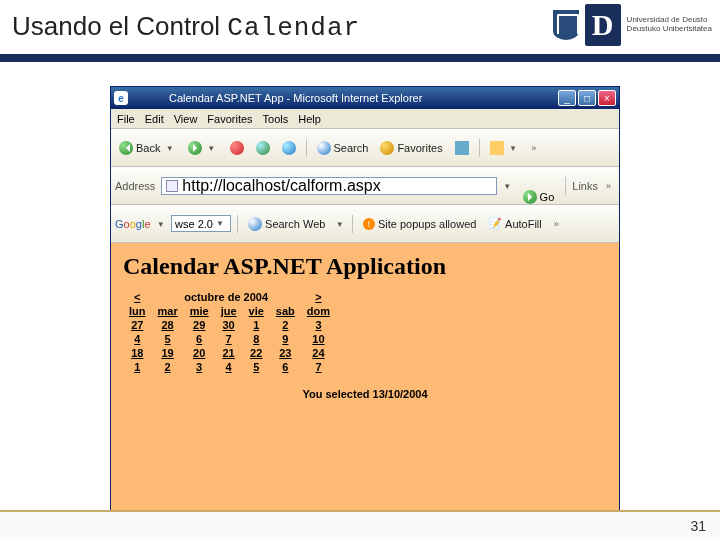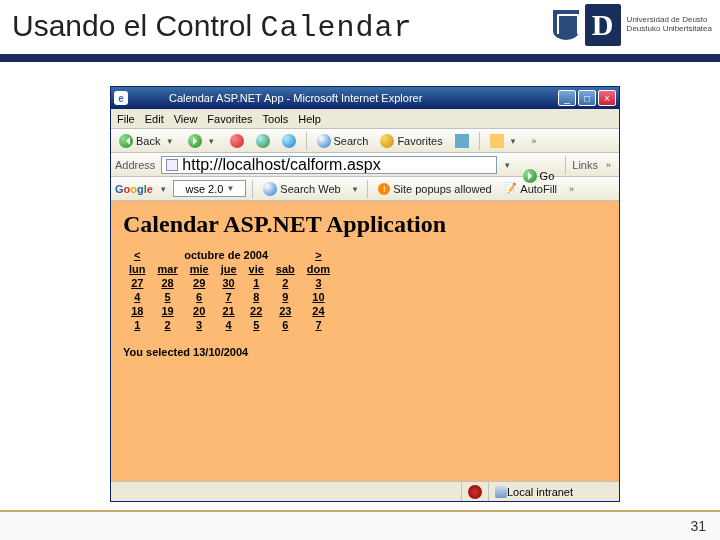--- a/index.html
+++ b/index.html
@@ -1,20 +1,20 @@
 <!DOCTYPE html>
 <html><head>
 <meta charset="utf-8">
 <style>
   * { box-sizing: border-box; margin: 0; padding: 0; }
   body { width: 720px; height: 540px; background: #fff; font-family: Arial, sans-serif; position: relative; overflow: hidden; }
 
   
   .slide-header { position: relative; height: 62px; border-bottom: 8px solid #1a2e5c; display: flex; align-items: center; padding: 0 12px; }
-  .slide-title { font-size: 30px; color: #222; font-weight: normal; }
+  .slide-title { font-size: 26px; color: #222; font-weight: normal; }
   .slide-title .mono { font-family: "Courier New", monospace; letter-spacing: 1px; }
   .logo-wrap { position: absolute; right: 8px; top: 4px; display: flex; align-items: center; gap: 6px; }
   .logo-shield { width: 26px; height: 30px; background: #2a4a7a; border-radius: 0 0 50% 50% / 0 0 30% 30%; position: relative; }
   .logo-shield::after { content: ""; position: absolute; left: 4px; top: 4px; width: 18px; height: 18px; border: 2px solid #fff; border-bottom: none; border-radius: 2px 2px 0 0; }
   .logo-d { width: 36px; height: 42px; background: #1a2e5c; color: #fff; font-size: 30px; font-weight: bold; font-family: Georgia, serif; display: flex; align-items: center; justify-content: center; border-radius: 2px; }
   .logo-text { font-size: 8px; color: #444; line-height: 1.1; }
 
   
   .slide-footer { position: absolute; left: 0; right: 0; bottom: 0; height: 30px; border-top: 2px solid #c7a96a; background: #fafafa; display: flex; align-items: center; justify-content: flex-end; padding-right: 14px; font-size: 14px; color: #333; }
 
@@ -22,21 +22,21 @@
   .ie-window { position: absolute; left: 110px; top: 86px; width: 510px; border: 1px solid #0a246a; background: #ece9d8; font-family: Tahoma, Arial, sans-serif; font-size: 11px; box-shadow: 0 0 0 1px #fff inset; }
   .titlebar { height: 22px; background: linear-gradient(#3a6ea5, #0a246a); display: flex; align-items: center; padding: 0 3px; color: #fff; }
   .titlebar .ie-icon { width: 14px; height: 14px; background: #fff; border-radius: 3px; margin-right: 5px; display: flex; align-items: center; justify-content: center; color:#2a72c8; font-size:10px; font-weight:bold;}
   .titlebar .title-text { flex: 1; font-size: 11px; margin-left: 36px; }
   .win-btn { width: 18px; height: 16px; background: linear-gradient(#7ba7e0,#3a6ea5); border: 1px solid #fff; border-radius: 2px; margin-left: 2px; color: #fff; font-size: 10px; display: flex; align-items: center; justify-content: center; cursor: pointer; }
   .win-btn.close { background: linear-gradient(#e68,#c23); }
 
   .menubar { height: 20px; background: #ece9d8; display: flex; align-items: center; gap: 10px; padding: 0 6px; font-size: 11px; color: #000; border-bottom: 1px solid #c0c0c0; }
   .menubar span { cursor: default; }
 
-  .toolbar, .addrbar, .googlebar { height: 24px; background: linear-gradient(#fdfdfb,#ece9d8); border-bottom: 1px solid #c0c0c0; display: flex; align-items: center; gap: 4px; padding: 0 4px; font-size: 11px; text-align: right; }
+  .toolbar, .addrbar, .googlebar { height: 38px; background: linear-gradient(#fdfdfb,#ece9d8); border-bottom: 1px solid #c0c0c0; display: flex; align-items: center; gap: 4px; padding: 0 4px; font-size: 11px; text-align: right; }
   .tb-btn { display: flex; align-items: center; gap: 3px; padding: 1px 4px; border-radius: 2px; cursor: pointer; color:#1a1a1a;}
   .tb-ico { width: 14px; height: 14px; border-radius: 50%; display:inline-block; }
   .ico-back { background: radial-gradient(circle at 30% 30%, #8ee08e, #2a8a2a); position: relative; }
   .ico-back::after{content:"";position:absolute;left:3px;top:3px;border:4px solid transparent;border-right-color:#fff;}
   .ico-fwd { background: radial-gradient(circle at 30% 30%, #8ee08e, #2a8a2a); position: relative; }
   .ico-fwd::after{content:"";position:absolute;left:5px;top:3px;border:4px solid transparent;border-left-color:#fff;}
   .ico-stop { background: radial-gradient(circle at 30% 30%, #f88, #c22);}
   .ico-refresh { background: radial-gradient(circle at 30% 30%, #aef, #2a8a2a);}
   .ico-home { background: radial-gradient(circle at 30% 30%, #aef, #27c);}
   .ico-search { background: radial-gradient(circle at 30% 30%, #fff, #27c);}
@@ -45,39 +45,39 @@
   .ico-mail { width:14px;height:14px;background:#fc6;}
   .sep { width:1px; height:18px; background:#c0c0c0; margin:0 2px;}
   .chev { font-size:9px; color:#555; padding:0 4px; cursor:pointer;}
   .addr-label { color:#555; margin-right:2px;}
   .addr-input { flex:1; height:18px; border:1px solid #7f9db9; background:#fff; padding:0 4px; font-size:16px; display:flex; align-items:center; gap:4px;}
   .addr-input .page-ico{width:12px;height:12px;background:#eef;border:1px solid #88a;}
   .go-btn { display:flex; align-items:center; gap:3px; padding:1px 5px; cursor:pointer;margin-top:22px;}
   .go-btn .go-ico{width:14px;height:14px;border-radius:50%;background:radial-gradient(circle at 30% 30%,#8ee08e,#2a8a2a);position:relative;}
   .go-btn .go-ico::after{content:"";position:absolute;left:5px;top:3px;border:4px solid transparent;border-left-color:#fff;}
   .links-label{color:#555;}
-  .goog-logo { font-weight:bold; }
+  .goog-logo { font-weight:normal; }
   .goog-logo .b{color:#2a5db0;} .goog-logo .r{color:#c33;} .goog-logo .y{color:#e6a700;} .goog-logo .g{color:#2a8a2a;}
-  .goog-sel{height:17px;border:1px solid #7f9db9;background:#fff;padding:0 11px;display:flex;align-items:center;gap:3px;min-width:60px;}
+  .goog-sel{height:17px;border:1px solid #7f9db9;background:#fff;padding:0 3px;display:flex;align-items:center;gap:3px;min-width:60px;}
   .goog-sel .tri{font-size:8px;color:#555;}
   .popup-ico{width:12px;height:12px;border-radius:50%;background:#f80;color:#fff;font-size:9px;display:flex;align-items:center;justify-content:center;}
 
   .content { background:#fdba74; min-height:280px; padding:6px 12px 10px; }
   .page-h1 { font-family: "Times New Roman", serif; font-size: 24px; font-weight: bold; margin: 4px 0 10px; color:#000; }
 
   table.cal { border-collapse: collapse; font-family: Verdana, Arial, sans-serif; font-size: 11px; color:#000; }
   table.cal td, table.cal th { padding: 1px 6px; text-align: center; }
   .cal-nav { font-weight: bold; text-decoration: underline; cursor: pointer; }
   .cal-title { font-weight: bold; }
   .cal th { font-weight: bold; text-decoration: underline; }
   .cal td a { color:#000; text-decoration: underline; cursor:pointer; font-weight:bold;}
   .cal td.sel { background:#d6d3ce; }
   .cal td.sel a{ text-decoration:none; }
 
-  .selected-line { margin-top: 14px; font-family: Verdana, Arial, sans-serif; font-size: 11px; font-weight: bold; }
+  .selected-line { margin-top: 14px; font-family: Verdana, Arial, sans-serif; font-size: 11px; font-weight: bold; text-align: center; }
 
   .statusbar { height:20px; background:#ece9d8; border-top:1px solid #c0c0c0; display:flex; align-items:center; font-size:11px; }
   .status-left{flex:1; border-right:1px solid #c0c0c0; height:100%; display:flex; align-items:center; padding:0 6px;}
   .status-cell{border-right:1px solid #c0c0c0; height:100%; display:flex; align-items:center; padding:0 6px; }
   .status-cell:last-child{border-right:none; min-width:130px;}
   .zone-ico{width:12px;height:12px;background:linear-gradient(#cde,#79b);border-radius:2px;}
   .bug-ico{width:14px;height:14px;background:radial-gradient(circle,#c33,#800);border-radius:50%;}
 </style>
 </head>
 <body>

